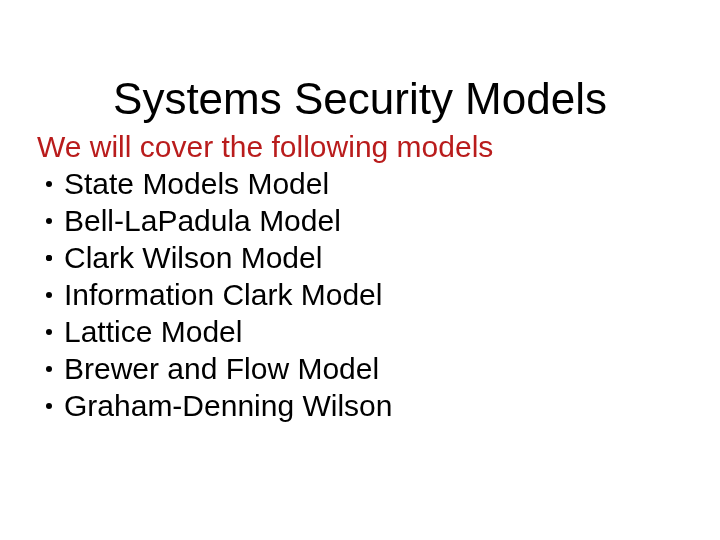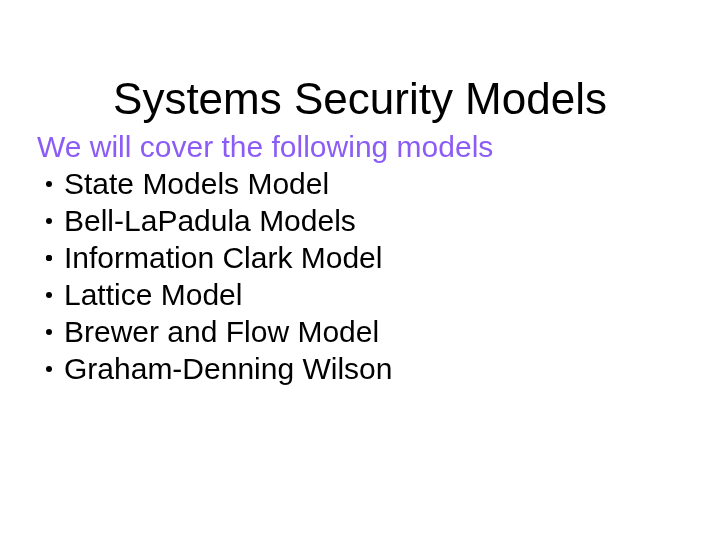--- a/index.html
+++ b/index.html
@@ -41,21 +41,21 @@
     position: absolute;
     left: 36px;
     top: 128px;
     width: 648px;
   }
 
   .intro-line {
     font-size: 30px;
     line-height: 37px;
     font-weight: 400;
-    color: #8b5cf6;
+    color: #b91c1c;
     white-space: nowrap;
     margin: 0 0 0 1px;
   }
 
   .bullet-list {
     list-style: none;
     margin: 0;
     padding: 0;
   }
 
@@ -106,27 +106,31 @@
 
     <ul class="bullet-list">
 
       <li class="bullet-item">
         <span class="bullet-marker"></span>
         <span class="bullet-text">State Models Model</span>
       </li>
 
       <li class="bullet-item">
         <span class="bullet-marker"></span>
-        <span class="bullet-text">Bell-LaPadula Models</span>
+        <span class="bullet-text">Bell-LaPadula Model</span>
       </li>
 
       <li class="bullet-item">
         <span class="bullet-marker"></span>
       </li>
 
+      <li class="bullet-item">
+        <span class="bullet-marker"></span>
+        <span class="bullet-text">Clark Wilson Model</span>
+      </li>
 
       <li class="bullet-item">
         <span class="bullet-marker"></span>
         <span class="bullet-text">Information Clark Model</span>
       </li>
 
       <li class="bullet-item">
         <span class="bullet-marker"></span>
         <span class="bullet-text">Lattice Model</span>
       </li>

